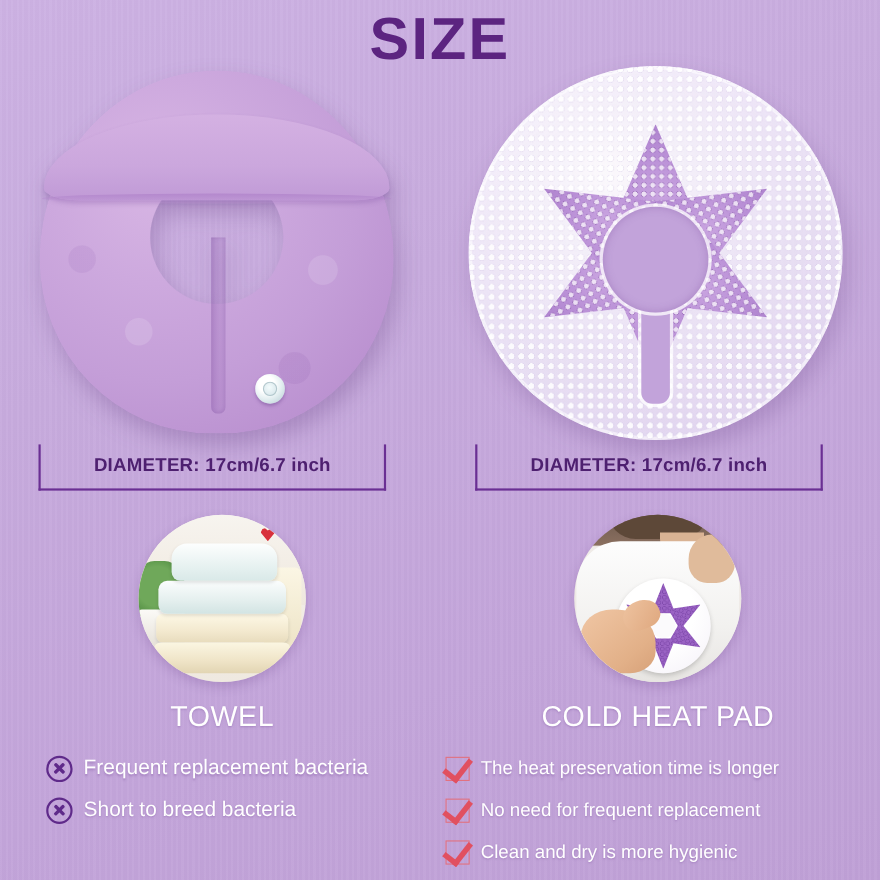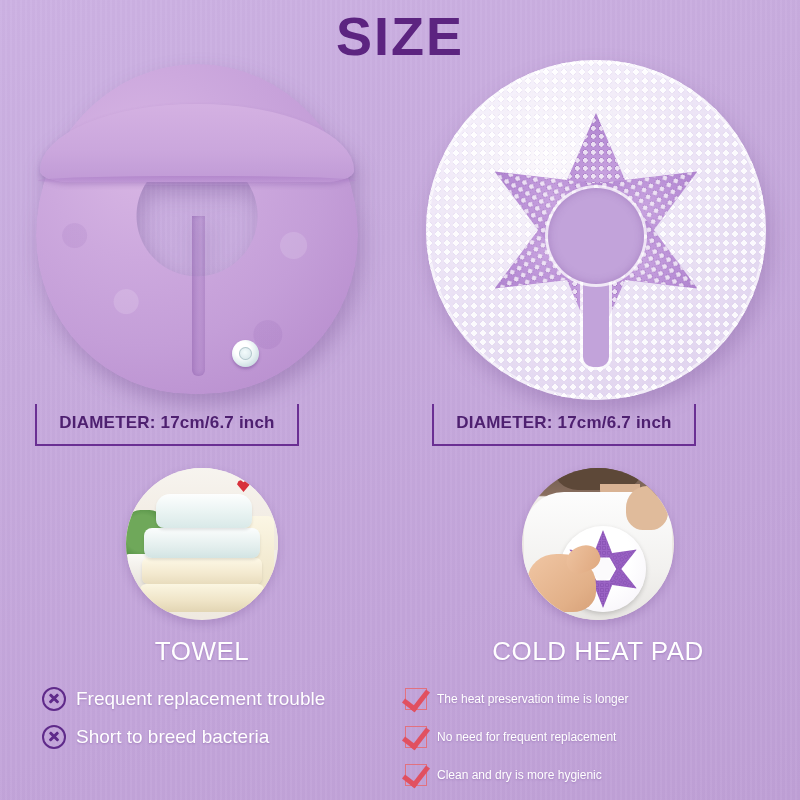--- a/index.html
+++ b/index.html
@@ -239,21 +239,21 @@
   .w2 { transform: rotate(60deg)  translateY(-64px) rotate(180deg); }
   .w3 { transform: rotate(120deg) translateY(-64px) rotate(180deg); }
   .w4 { transform: rotate(180deg) translateY(-64px) rotate(180deg); }
   .w5 { transform: rotate(240deg) translateY(-64px) rotate(180deg); }
   .w6 { transform: rotate(300deg) translateY(-64px) rotate(180deg); }
 
   
   .measure {
     position: absolute;
     top: 404px;
-    width: 264px;
+    width: 316px;
     height: 42px;
     border: 2px solid #6a2f93;
     border-top: none;
     box-sizing: border-box;
     z-index: 5;
   }
   .measure.left  { left: 35px; }
   .measure.right { left: 432px; }
   .measure-label {
     position: absolute;
@@ -480,21 +480,21 @@
     border-bottom: 5px solid #e15060;
     transform: rotate(38deg);
   }
 
   .bullet-text {
     font-size: 19px;
     color: #ffffff;
     white-space: nowrap;
     text-shadow: 0 1px 2px rgba(108,62,143,.35);
   }
-  .bullets.right .bullet-text { font-size: 12px; }
+  .bullets.right .bullet-text { font-size: 17px; }
 </style>
 </head>
 <body>
 
 <div id="poster">
 
   <div class="title">SIZE</div>
 
   <div class="product left">
     <div class="prod-stage">
@@ -587,21 +587,21 @@
       <div class="t-stack4"></div>
       <div class="t-stack2"></div>
       <div class="t-stack1"></div>
     </div>
     <div class="compare-heading">TOWEL</div>
   </div>
 
   <div class="bullets left">
     <div class="bullet-row">
       <span class="icon-x"></span>
-      <span class="bullet-text">Frequent replacement trouble</span>
+      <span class="bullet-text">Frequent replacement bacteria</span>
     </div>
     <div class="bullet-row">
       <span class="icon-x"></span>
       <span class="bullet-text">Short to breed bacteria</span>
     </div>
   </div>
 
   <div class="bullets right">
     <div class="bullet-row">
       <span class="icon-check"></span>

